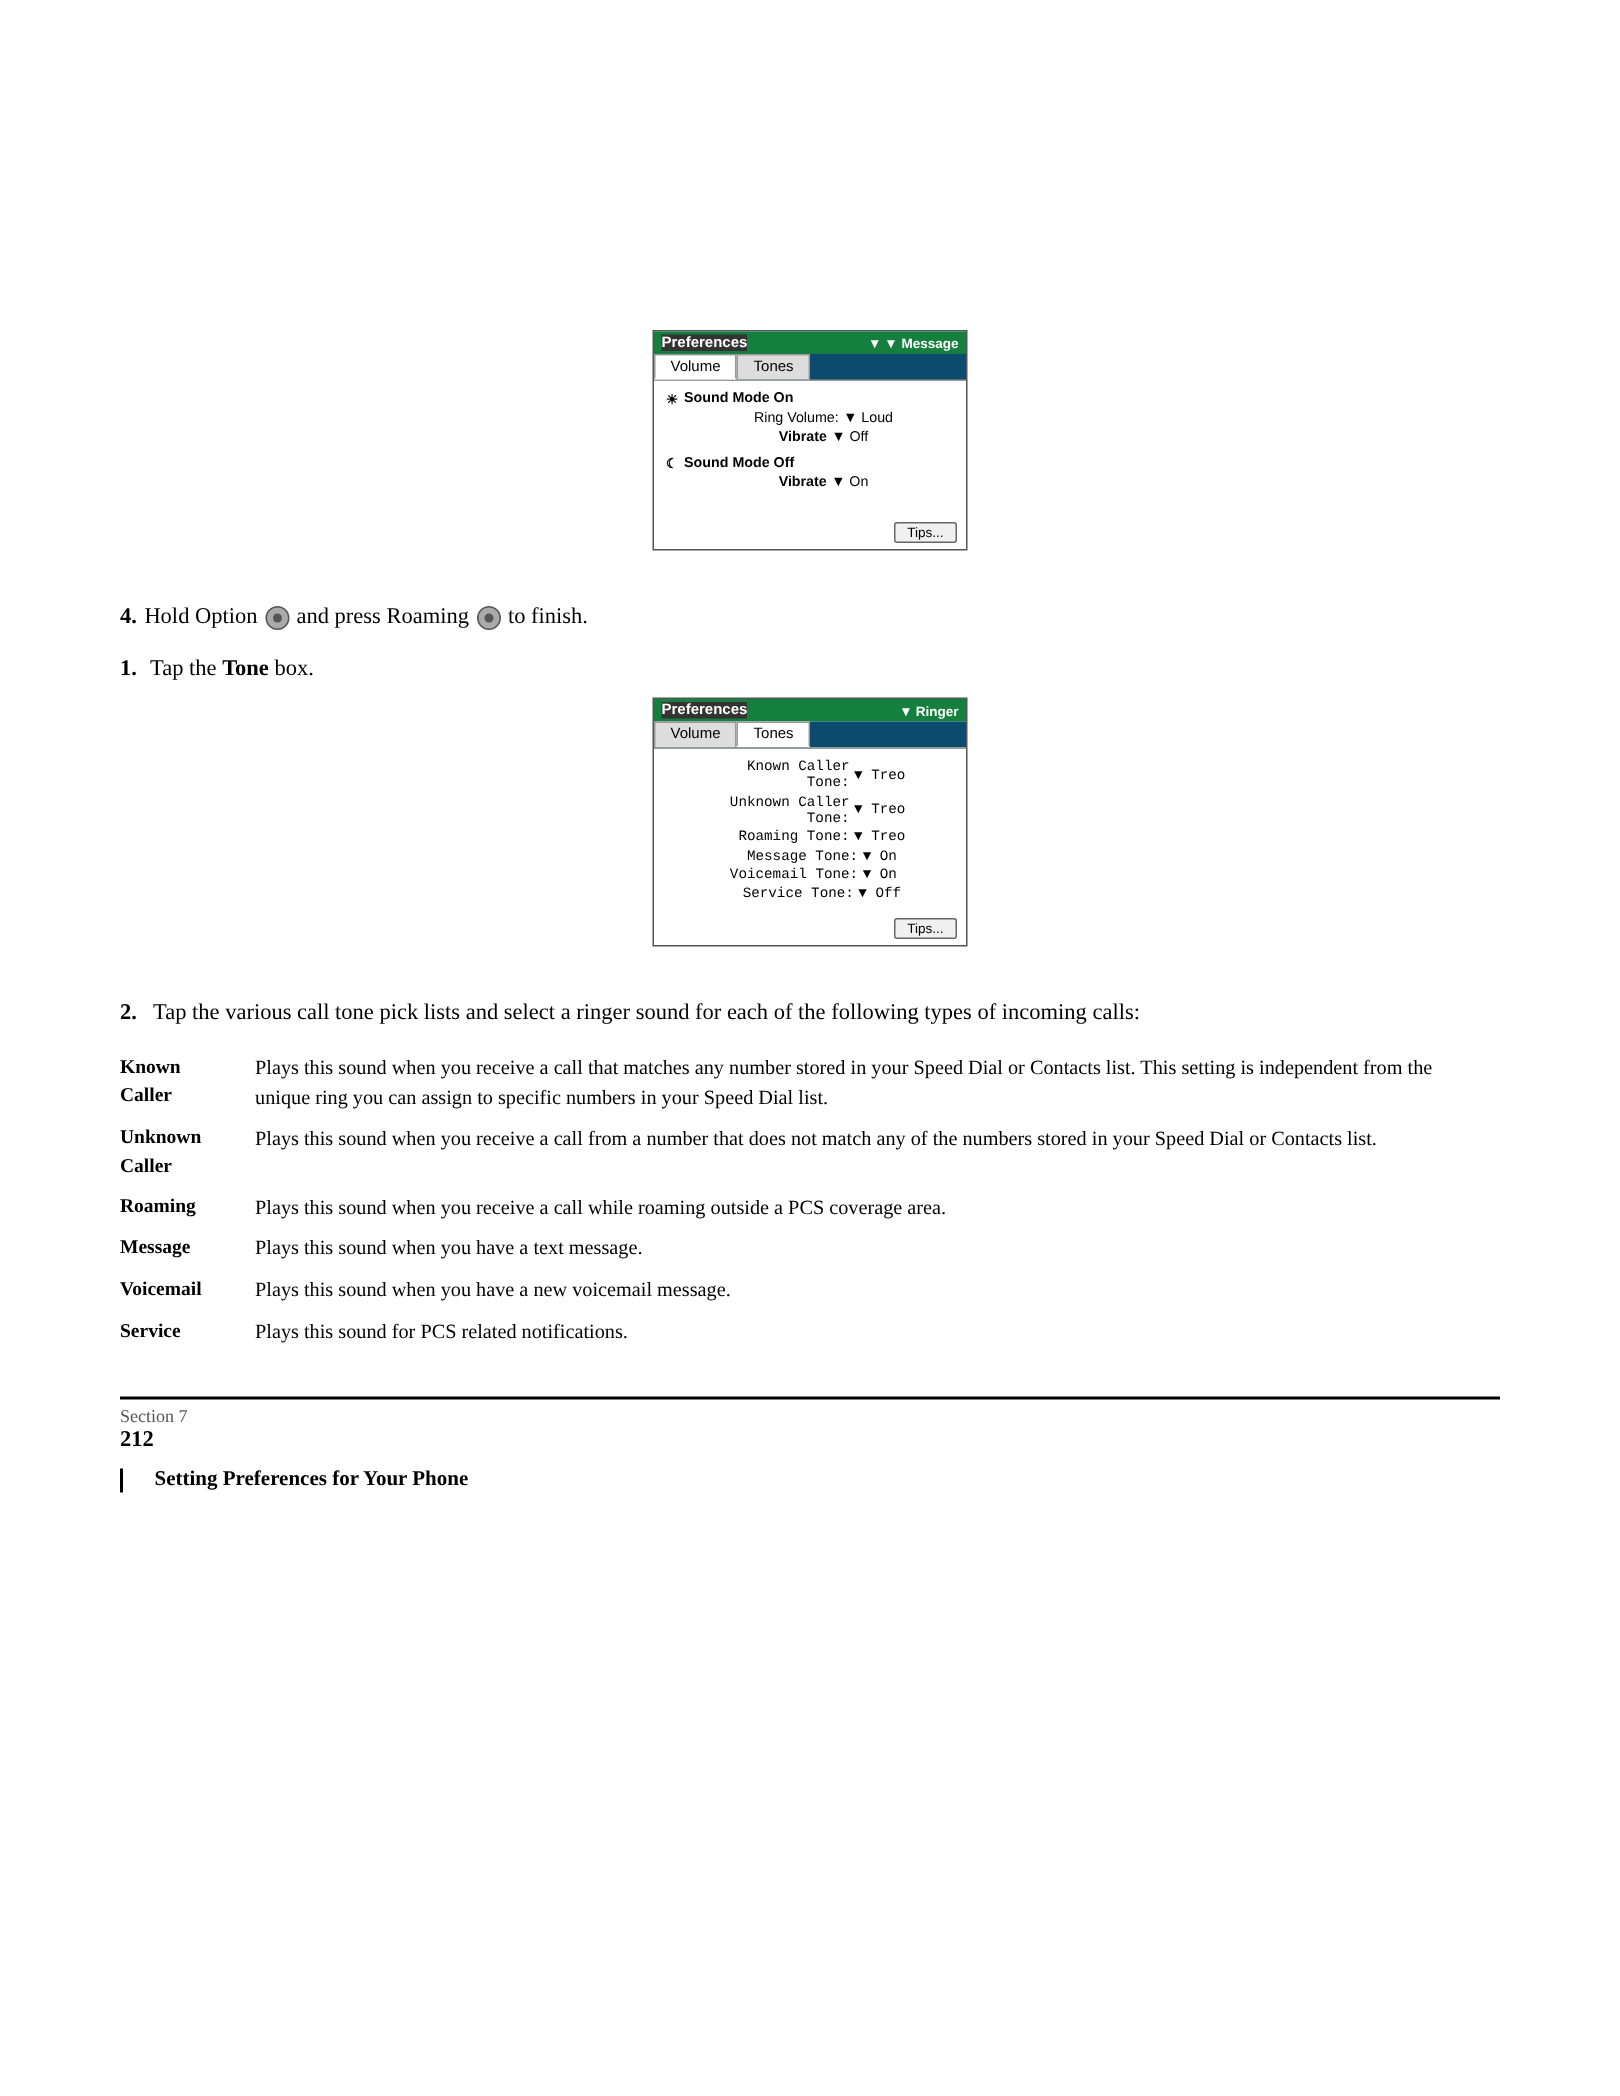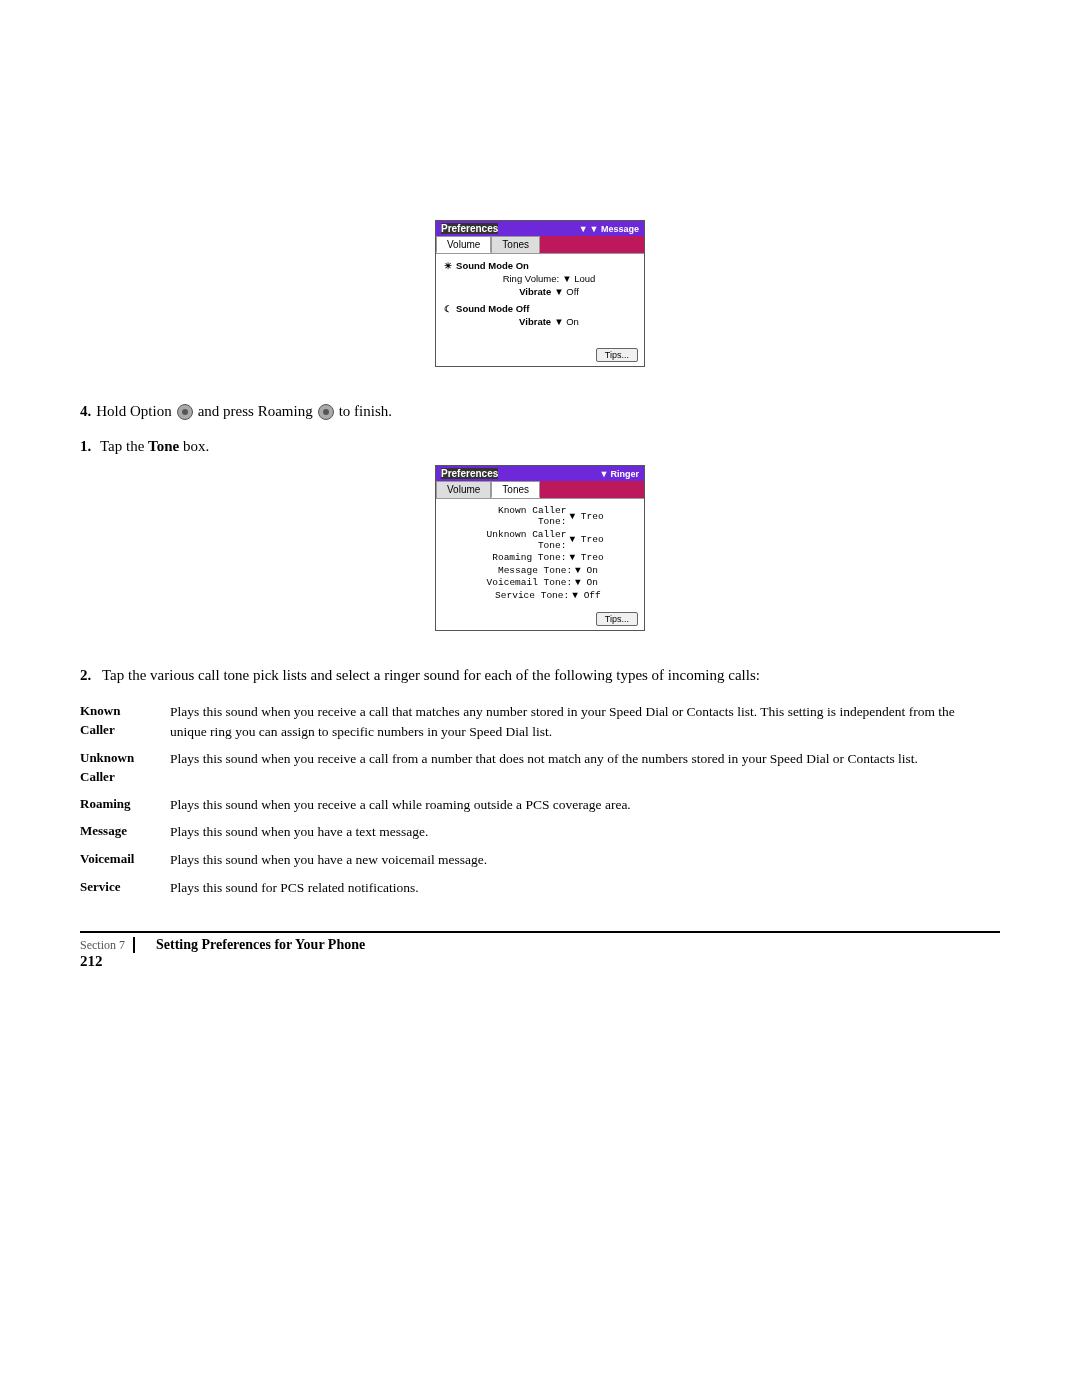--- a/index.html
+++ b/index.html
@@ -23,21 +23,21 @@
     .phone-screen {
       border: 1.5px solid #555;
       background: #fff;
       width: 210px;
       margin: 0 auto 18px auto;
       font-size: 10px;
       font-family: Arial, sans-serif;
     }
 
     .phone-screen-header {
-      background: #6d28d9;
+      background: #15803d;
       color: #fff;
       display: flex;
       justify-content: space-between;
       align-items: center;
       padding: 2px 5px;
       font-size: 10px;
       font-weight: bold;
     }
     .phone-screen-header .title-label {
       background: #333;
@@ -49,21 +49,21 @@
       color: #fff;
       font-size: 9px;
       display: flex;
       align-items: center;
       gap: 2px;
     }
 
     .phone-tabs {
       display: flex;
       border-bottom: 1px solid #999;
-      background: #be185d;
+      background: #0c4a6e;
     }
     .phone-tab {
       padding: 2px 10px;
       font-size: 10px;
       border: 1px solid #999;
       border-bottom: none;
       background: #ddd;
       cursor: pointer;
     }
     .phone-tab.active {
@@ -197,20 +197,22 @@
       font-size: 13px;
     }
 
     
     .page-footer {
       border-top: 2px solid #000;
       margin-top: 30px;
       padding-top: 4px;
       display: flex;
       align-items: baseline;
+      gap: 10px;
+      flex-direction: column;
     }
     .page-footer .section-label {
       font-size: 12px;
       color: #555;
     }
     .page-footer .page-num {
       font-weight: bold;
       font-size: 15px;
     }
 

